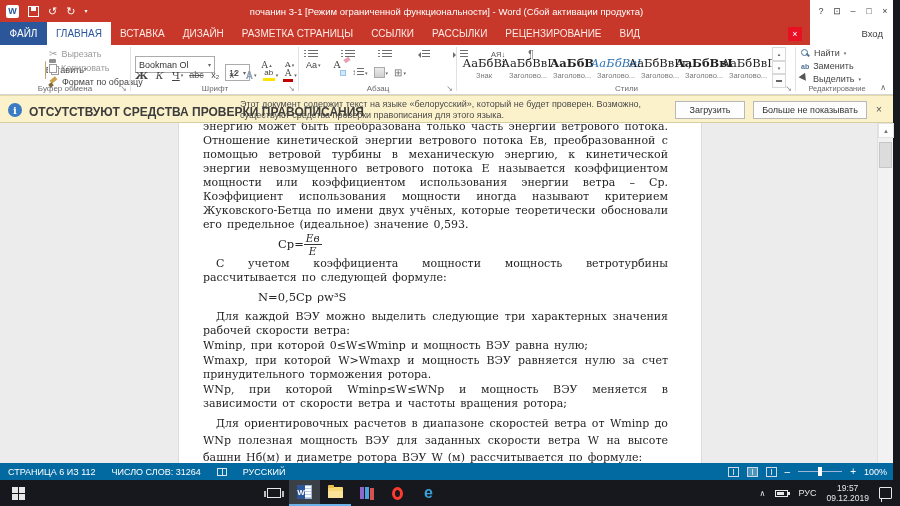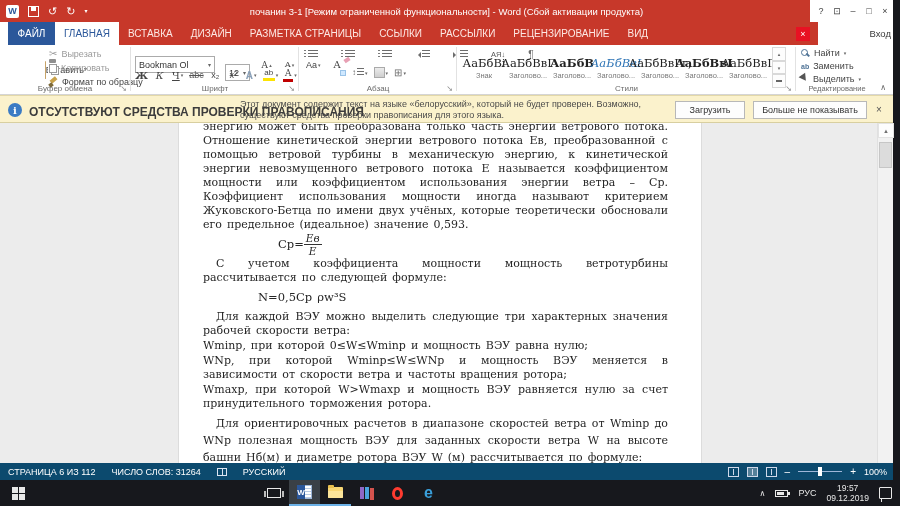--- a/index.html
+++ b/index.html
@@ -14,21 +14,21 @@
   .appicon { width: 13px; height: 13px; background: #fff; border-radius: 2px; color: #2b579a; font-size: 9px; font-weight: bold; display: flex; align-items: center; justify-content: center; }
   .floppy { width: 11px; height: 11px; border: 1px solid #fff; position: relative; }
   .floppy::before { content: ""; position: absolute; left: 2px; top: 0; width: 5px; height: 4px; background: #fff; }
   .qat-glyph { color: #fff; font-size: 11px; line-height: 1; }
   .qat-caret { color: #fff; font-size: 6px; line-height: 1; }
   .title-text { position: absolute; left: 83px; right: 83px; top: 0; height: 22px; display: flex; align-items: center; justify-content: center; color: #fff; font-size: 9.5px; white-space: nowrap; overflow: hidden; }
   .winbtns { position: absolute; right: 0; top: 0; width: 83px; height: 22px; background: #fff; display: flex; align-items: center; justify-content: flex-end; }
   .winbtn { width: 16px; height: 22px; display: flex; align-items: center; justify-content: center; color: #444; font-size: 9px; }
 
   
-  .tabrow { position: absolute; left: 8px; top: 22px; width: 893px; height: 23px; background: #c7382a; }
+  .tabrow { position: absolute; left: 0; top: 22px; width: 893px; height: 23px; background: #c7382a; }
   .tab-file { position: absolute; left: 0; top: 0; width: 47px; height: 23px; background: #2b579a; color: #fff; font-size: 10px; display: flex; align-items: center; justify-content: center; }
   .tabs { position: absolute; left: 47px; top: 0; height: 23px; display: flex; }
   .tab { height: 23px; padding: 0 9px; display: flex; align-items: center; color: #fde8e4; font-size: 10px; white-space: nowrap; }
   .tab.active { background: #fff; color: #2b579a; }
   .doc-close { position: absolute; left: 788px; top: 5px; width: 14px; height: 14px; background: #e81123; color: #fff; font-size: 9px; display: flex; align-items: center; justify-content: center; }
   .tabrow-right { position: absolute; right: 0; top: 0; width: 83px; height: 23px; background: #fff; display: flex; align-items: center; justify-content: flex-end; padding-right: 10px; }
   .signin { color: #3a3a3a; font-size: 9.5px; }
 
   
   .ribbon { position: absolute; left: 0; top: 45px; width: 893px; height: 50px; background: #fff; border-bottom: 1px solid #d5d5d5; font-size: 9px; color: #444; }
@@ -132,21 +132,21 @@
   .formula1 { margin: 1px 0 1px 75px; font-size: 11.5px; }
   .frac { display: inline-block; vertical-align: middle; text-align: center; font-style: italic; line-height: 10px; font-size: 10.5px; }
   .frac .num { display: block; border-bottom: 1px solid #333; padding: 0 2px 1px; }
   .frac .den { display: block; padding-top: 1px; }
   .formula2 { margin: 4px 0 6px 55px; font-size: 11.5px; }
   .vscroll { position: absolute; right: 0; top: 0; width: 16px; height: 340px; background: #f2f2f2; border-left: 1px solid #e0e0e0; }
   .vs-up { width: 16px; height: 15px; background: #fdfdfd; border: 1px solid #e3e3e3; display: flex; align-items: center; justify-content: center; font-size: 6px; color: #707070; }
   .vs-thumb { position: absolute; left: 1px; top: 19px; width: 13px; height: 26px; background: #dcdcdc; border: 1px solid #c6c6c6; }
 
   
-  .statusbar { position: absolute; left: 0; top: 463px; width: 893px; height: 17px; background: #0c4a6e; color: #fff; font-size: 9px; display: flex; align-items: center; }
+  .statusbar { position: absolute; left: 0; top: 463px; width: 893px; height: 17px; background: #0369a1; color: #fff; font-size: 9px; display: flex; align-items: center; }
   .sb-left { display: flex; align-items: center; gap: 16px; padding-left: 8px; }
   .book { width: 10px; height: 8px; border: 1px solid #dce5f2; position: relative; }
   .book::after { content: ""; position: absolute; left: 4px; top: 0; width: 1px; height: 6px; background: #dce5f2; }
   .sb-right { position: absolute; right: 6px; top: 0; height: 17px; display: flex; align-items: center; gap: 8px; }
   .vicon { width: 11px; height: 10px; border: 1px solid #cfd9ea; position: relative; }
   .vicon.mid { background: rgba(255,255,255,.3); }
   .vicon::after { content: ""; position: absolute; left: 4px; top: 1px; bottom: 1px; width: 1px; background: #cfd9ea; }
   .ztrack { width: 44px; height: 1px; background: #9fb6d8; position: relative; }
   .zthumb { position: absolute; left: 20px; top: -4px; width: 4px; height: 9px; background: #fff; }
   .zsign { font-size: 10px; }
@@ -429,22 +429,22 @@
       <div class="page">
         <div class="doctext">
           <p>энергию может быть преобразована только часть энергии ветрового потока. Отношение кинетической энергии ветрового потока Ев, преобразованной с помощью ветровой турбины в механическую энергию, к кинетической энергии невозмущенного ветрового потока Е называется коэффициентом мощности или коэффициентом использования энергии ветра – Ср. Коэффициент использования мощности иногда называют критерием Жуковского-Бетца по имени двух учёных, которые теоретически обосновали его предельное (идеальное) значение 0,593.</p>
           <div class="formula1">
             <span>Cp=</span><span class="frac"><span class="num">Ев</span><span class="den">Е</span></span>
           </div>
           <p class="ind">С учетом коэффициента мощности мощность ветротурбины рассчитывается по следующей формуле:</p>
           <div class="formula2">N=0,5Cp ρw³S</div>
           <p class="ind">Для каждой ВЭУ можно выделить следующие три характерных значения рабочей скорости ветра:</p>
           <p>Wminp, при которой 0≤W≤Wminp и мощность ВЭУ равна нулю;</p>
+          <p>Wmaxp, при которой W&gt;Wmaxp и мощность ВЭУ равняется нулю за счет принудительного торможения ротора.</p>
           <p>WNp, при которой Wminp≤W≤WNp и мощность ВЭУ меняется в зависимости от скорости ветра и частоты вращения ротора;</p>
-          <p>Wmaxp, при которой W&gt;Wmaxp и мощность ВЭУ равняется нулю за счет принудительного торможения ротора.</p>
           <p class="ind loose">Для ориентировочных расчетов в диапазоне скоростей ветра от Wminp до WNp полезная мощность ВЭУ для заданных скорости ветра W на высоте башни Нб(м) и диаметре ротора ВЭУ W (м) рассчитывается по формуле:</p>
         </div>
       </div>
       <div class="vscroll">
         <div class="vs-up">▲</div>
         <div class="vs-thumb"></div>
       </div>
     </div>
 
     <div class="statusbar">

